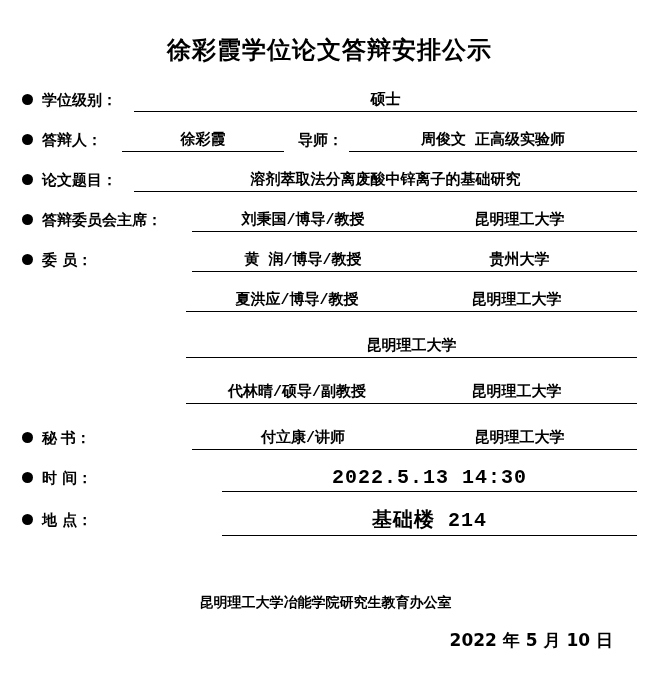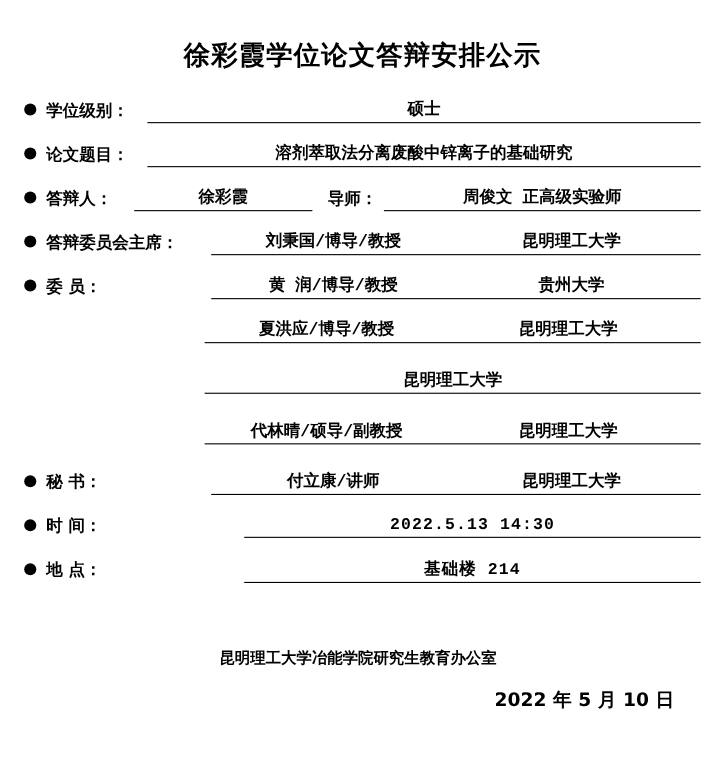--- a/index.html
+++ b/index.html
@@ -64,35 +64,35 @@
     flex: 1 1 auto;
     border-bottom: 1.6px solid #000;
     text-align: center;
     font-size: 15px;
     font-weight: bold;
     font-family: Liberation Mono, monospace;
     padding: 0 6px 2px 6px;
     white-space: nowrap;
     overflow: hidden;
   }
-  .fill.big  { font-size: 15px; letter-spacing: 1px; }
+  .fill.big  { font-size: 20px; letter-spacing: 1px; }
   .inline-label {
     font-size: 15px;
     font-weight: bold;
     font-family: "DejaVu Sans", "Liberation Sans", sans-serif;
     padding: 0 6px 2px 14px;
     white-space: nowrap;
   }
   
   .w-level-label { width: 92px; }
   .w-title-label { width: 92px; }
   .w-person-label { width: 80px; }
   .w-chair-label { width: 150px; }
   .w-member-label { width: 150px; }
-  .w-sec-label { width: 150px; }
+  .w-sec-label { width: 150px; font-family: Liberation Serif, serif; }
   .w-time-label { width: 180px; }
   .w-place-label { width: 180px; }
 
   .name-fill { flex: 0 0 150px; }
   .advisor-fill { flex: 1 1 auto; }
 
   .two-col {
     display: flex;
     width: 100%;
   }
@@ -139,44 +139,44 @@
 <div class="page">
 
   <div class="doc-title">徐彩霞学位论文答辩安排公示</div>
 
   <div class="row">
     <span class="bullet">
         <i></i>
       </span>
     <span class="label w-level-label">学位级别：</span>
     <span class="fill">硕士</span>
-  </div>
-
-  <div class="row">
-    <span class="bullet">
-        <i></i>
-      </span>
-    <span class="label w-title-label">论文题目：</span>
-    <span class="fill">溶剂萃取法分离废酸中锌离子的基础研究</span>
   </div>
 
   <div class="row">
     <span class="bullet">
         <i></i>
       </span>
     <span class="label w-person-label">答辩人：</span>
     <span class="fill name-fill">徐彩霞</span>
     <span class="inline-label">导师：</span>
     <span class="fill advisor-fill">周俊文   正高级实验师</span>
   </div>
 
   <div class="row">
     <span class="bullet">
         <i></i>
       </span>
+    <span class="label w-title-label">论文题目：</span>
+    <span class="fill">溶剂萃取法分离废酸中锌离子的基础研究</span>
+  </div>
+
+  <div class="row">
+    <span class="bullet">
+        <i></i>
+      </span>
     <span class="label w-chair-label">答辩委员会主席：</span>
     <span class="fill">
       <span class="two-col">
         <span class="c1">刘秉国/博导/教授</span>
         <span class="c2">昆明理工大学</span>
       </span>
     </span>
   </div>
 
   <div class="row">

